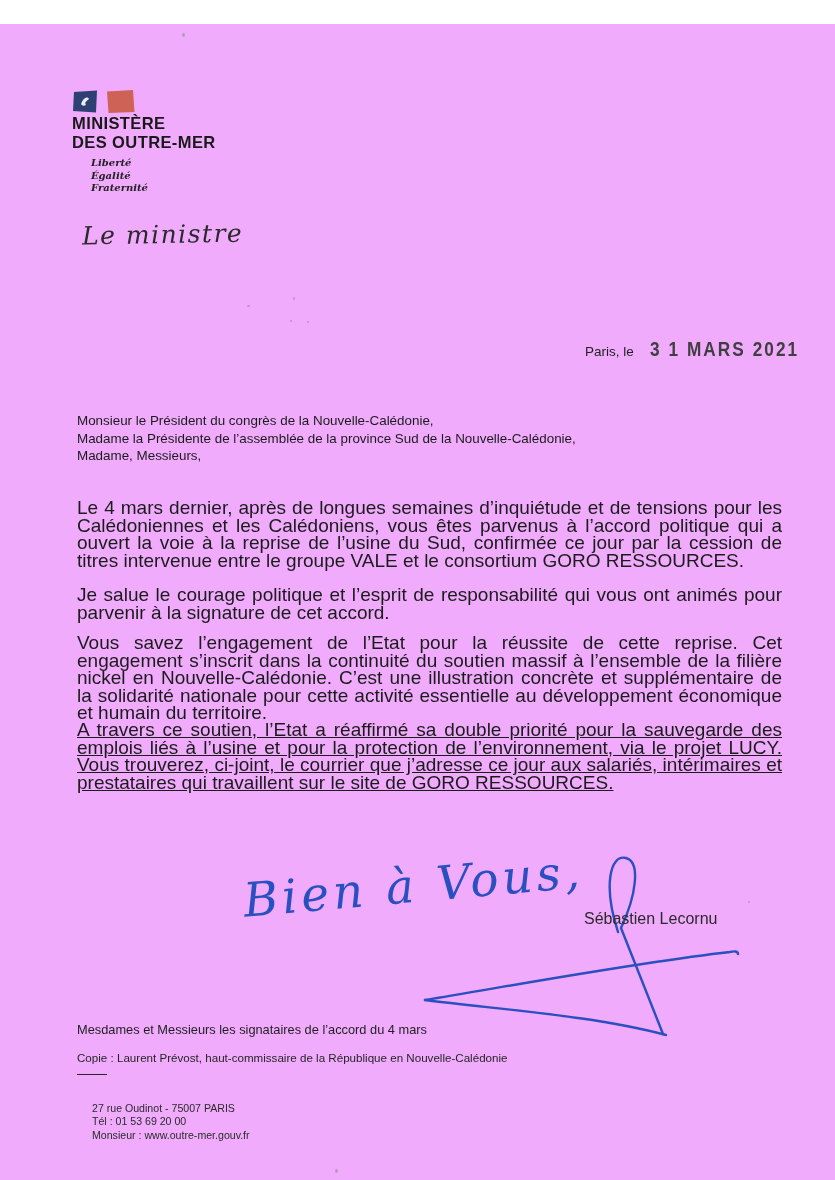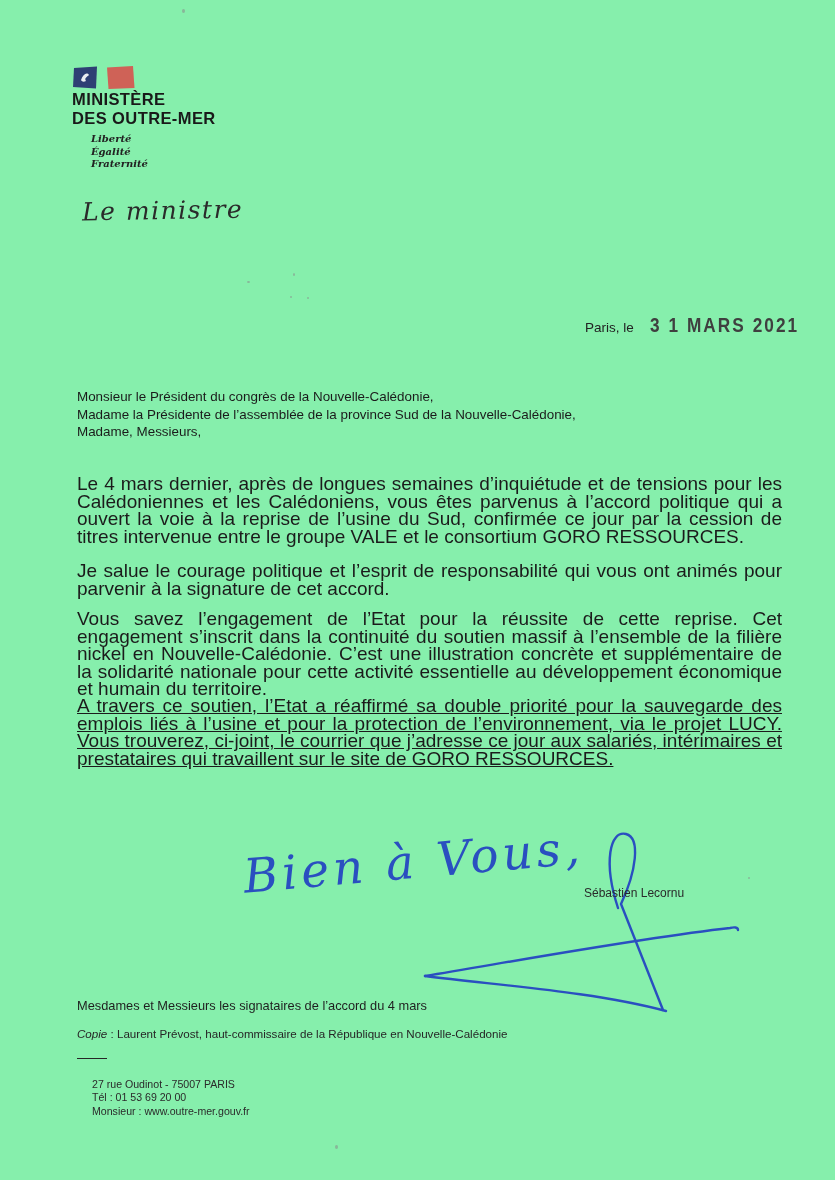--- a/index.html
+++ b/index.html
@@ -9,21 +9,21 @@
     --text:#1b1b1b;
     --stamp:#3f3f3f;
   }
   *{margin:0;padding:0;box-sizing:border-box;}
   html,body{background:#ffffff;}
   body{
     font-family:"Liberation Sans", sans-serif;
     color:var(--text);
     width:835px;height:1180px;position:relative;overflow:hidden;
   }
-  .page{position:absolute;inset:0;background:#86efac;}
+  .page{position:absolute;inset:0;background:#f0abfc;margin-top:24px;}
 
   
   .flag-logo{position:absolute;left:73px;top:66px;width:64px;height:24px;}
   .ministry-name{
     position:absolute;left:72px;top:90px;
     font-weight:700;font-size:16.5px;line-height:18.5px;letter-spacing:.4px;
     color:#191919;
   }
   .motto{
     position:absolute;left:91px;top:133px;
@@ -52,27 +52,27 @@
   .p1{top:475px;} .p2{top:562px;} .p3{top:610px;} .p4{top:697px;text-decoration:underline;}
   .closing{position:absolute;left:77px;top:786px;width:705px;font-size:13.4px;}
 
   
   .handwritten{
     position:absolute;left:243px;top:834px;
     font-family:"DejaVu Serif", serif;font-style:italic;
     font-size:47px;color:var(--ink-blue);
     transform:rotate(-5deg);letter-spacing:4px;white-space:nowrap;
   }
-  .signer-name{position:absolute;left:584px;top:886px;font-size:12px;color:#2a2a2a;}
+  .signer-name{position:absolute;left:584px;top:886px;font-size:16px;color:#2a2a2a;}
   .flourish{position:absolute;left:400px;top:820px;color:var(--ink-blue);}
 
   
   .addressees{position:absolute;left:77px;top:998px;font-size:12.8px;color:#1f1f1f;}
   .copy-line{position:absolute;left:77px;top:1027px;font-size:11.6px;color:#262626;}
-  .copy-label{border-bottom:1px solid #262626;padding-bottom:18px;font-style:italic;}
+  .copy-label{border-bottom:1px solid #262626;padding-bottom:10px;}
 
   
   .footer{position:absolute;left:92px;top:1078px;font-size:10.6px;line-height:13.4px;color:#2b2b2b;}
 
   
   .speck{position:absolute;background:#8a8a8a;border-radius:50%;opacity:.55;}
 </style>
 </head>
 <body>
 

